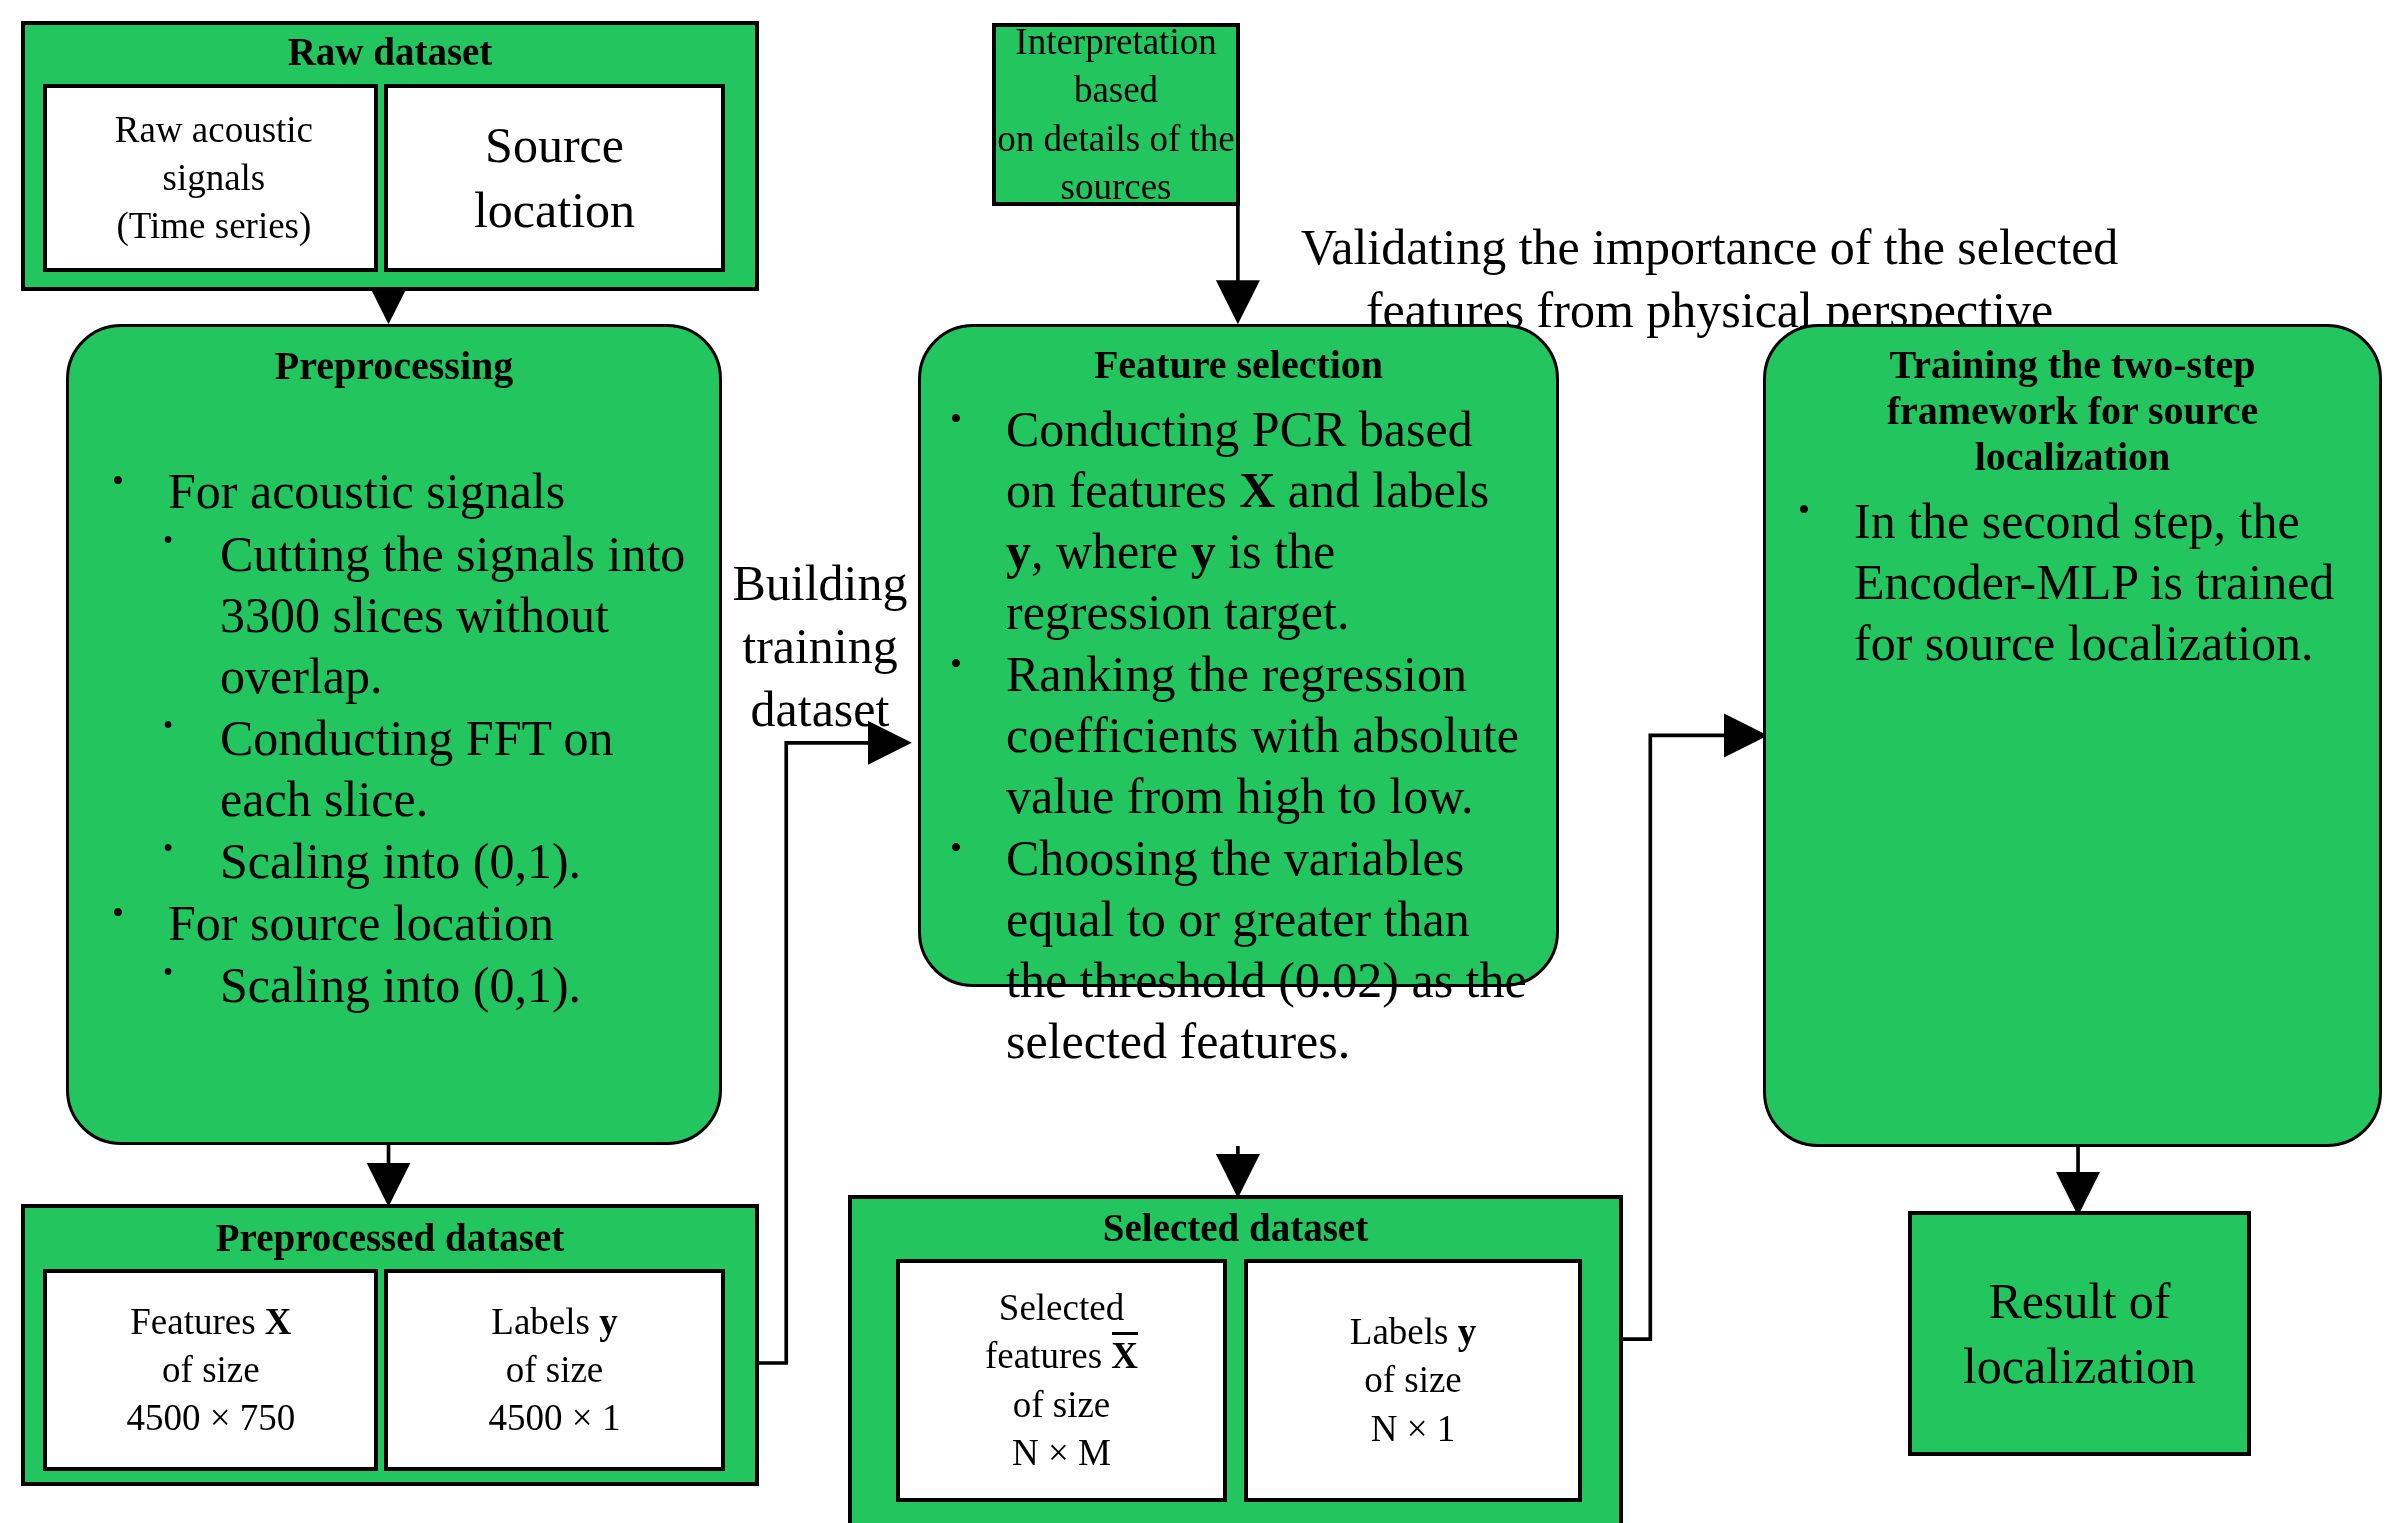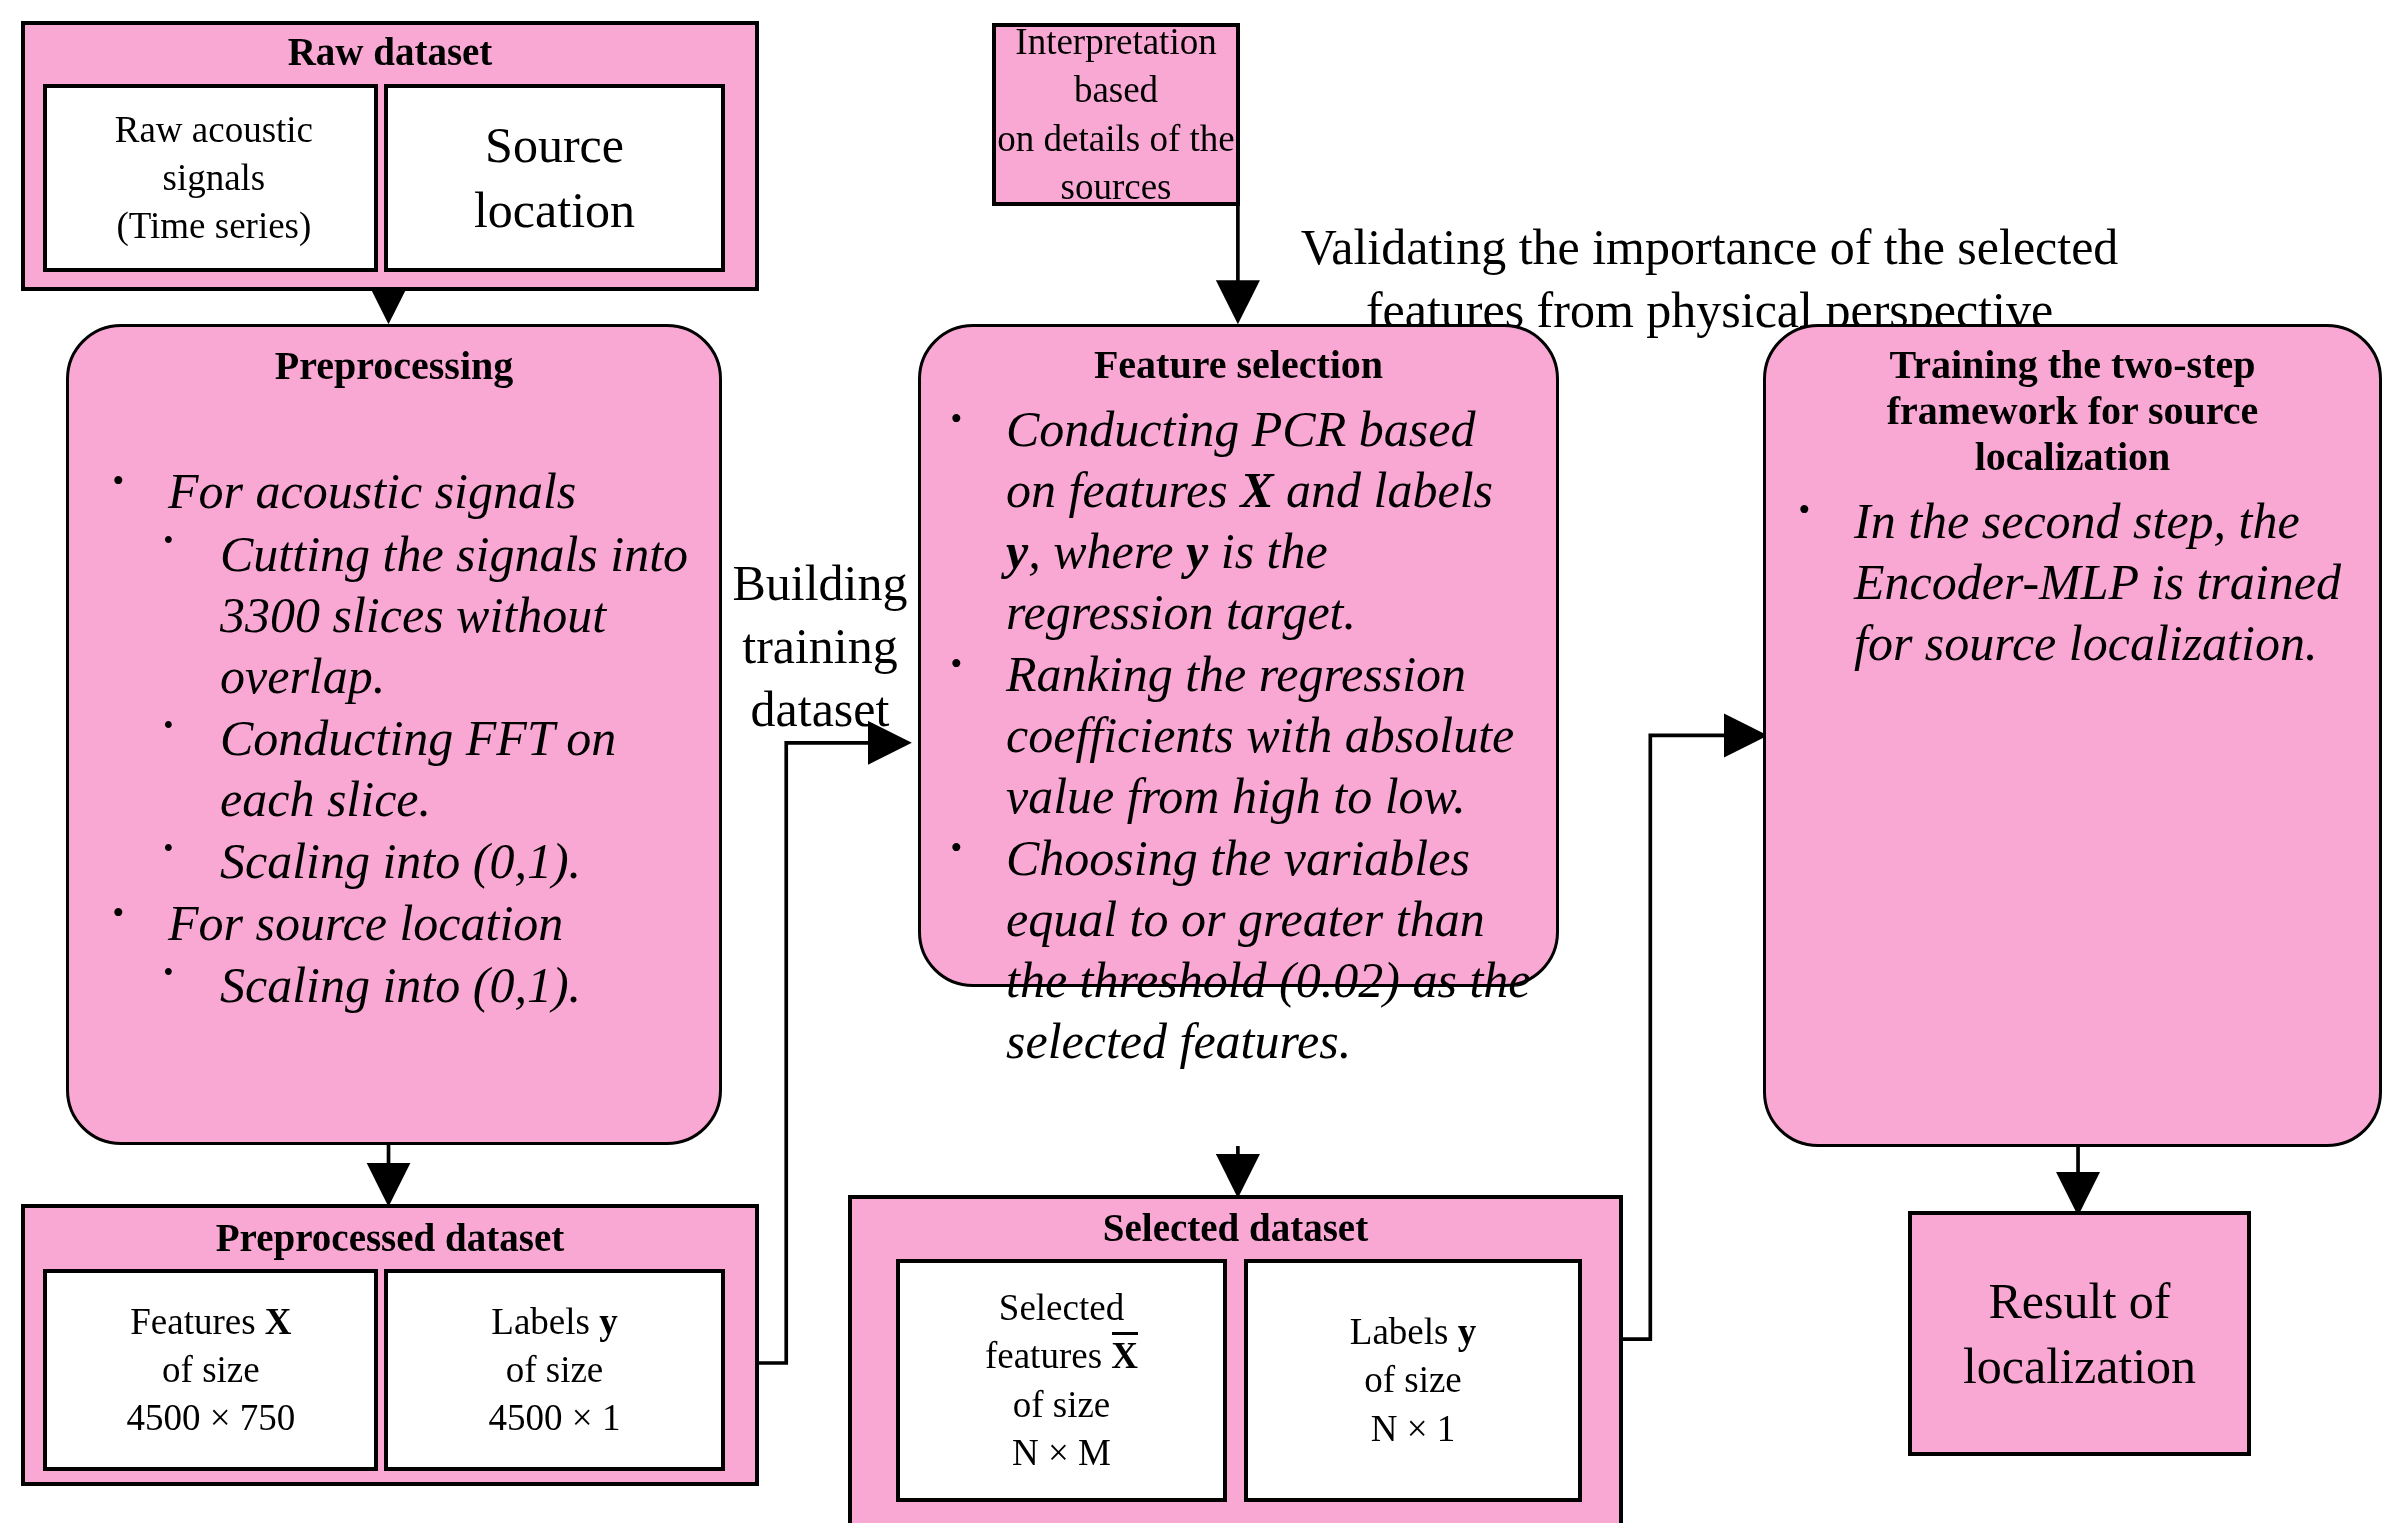--- a/index.html
+++ b/index.html
@@ -20,21 +20,21 @@
     position: absolute;
     left: 0; top: 0;
     width: 2401px;
     height: 1523px;
     pointer-events: none;
   }
   .node {
     position: absolute;
     box-sizing: border-box;
     border: 4.3px solid #000;
-    background: #f9a8d4;
+    background: #22c55e;
   }
   .node.rounded { border-radius: 55px; border-width: 3.7px; }
   .inner-box {
     position: absolute;
     box-sizing: border-box;
     border: 4.3px solid #000;
     background: #fff;
     display: flex;
     align-items: center;
     justify-content: center;
@@ -45,21 +45,20 @@
     line-height: 1.16;
   }
   .ctext {
     text-align: center;
     line-height: 1.30;
   }
   .bullets {
     margin: 16px;
     padding: 0;
     list-style: none;
-    font-style: italic;
   }
   .bullets li {
     position: relative;
     padding-left: 56px;
     line-height: 1.22;
     margin-bottom: 1.2px;
   }
   .bullets li::before {
     content: "\2022";
     position: absolute;

